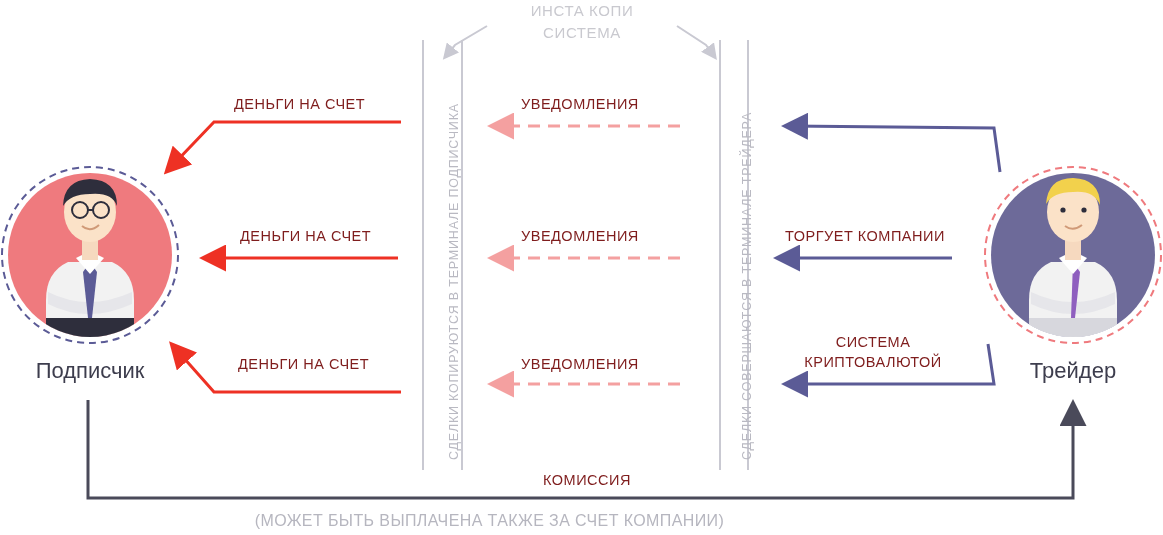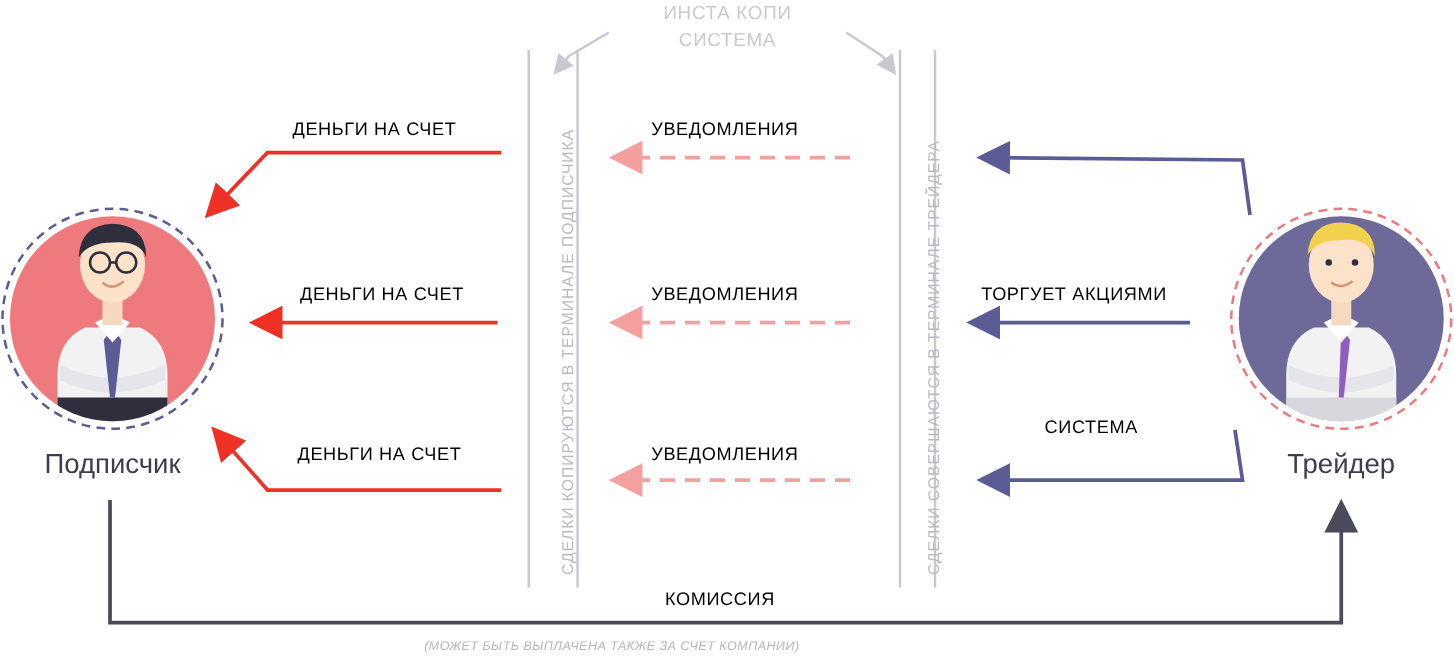--- a/index.html
+++ b/index.html
@@ -38,21 +38,21 @@
     font-size: 12.5px;
     letter-spacing: 0.8px;
     white-space: nowrap;
     transform-origin: 0 0;
     transform: rotate(-90deg);
   }
 
   
   .lbl {
     position: absolute;
-    color: #000000;
+    color: #7f1d1d;
     font-size: 14.5px;
     letter-spacing: 0.5px;
     white-space: nowrap;
     text-align: center;
   }
   .lbl.two-line { line-height: 20px; white-space: normal; }
 
   
   .person-name {
     position: absolute;
@@ -63,23 +63,22 @@
   }
 
   
   .bottom-note {
     position: absolute;
     left: 0;
     top: 512px;
     width: 979px;
     text-align: center;
     color: #b6b6bf;
-    font-size: 10px;
+    font-size: 16px;
     letter-spacing: 0.4px;
-    font-style: italic;
   }
 
   svg { display: block; }
   .svg-layer { position: absolute; left: 0; top: 0; }
 </style>
 </head>
 <body>
 
 <div id="stage">
 
@@ -189,27 +188,28 @@
   </div>
 
   <div class="rail-label" style="left:447px; top:460px;">СДЕЛКИ КОПИРУЮТСЯ В ТЕРМИНАЛЕ ПОДПИСЧИКА</div>
   <div class="rail-label" style="left:740px; top:460px;">СДЕЛКИ СОВЕРШАЮТСЯ В ТЕРМИНАЛЕ ТРЕЙДЕРА</div>
 
   <div class="lbl" style="left:234px; top:96px;">ДЕНЬГИ НА СЧЕТ</div>
   <div class="lbl" style="left:521px; top:96px;">УВЕДОМЛЕНИЯ</div>
 
   <div class="lbl" style="left:240px; top:228px;">ДЕНЬГИ НА СЧЕТ</div>
   <div class="lbl" style="left:521px; top:228px;">УВЕДОМЛЕНИЯ</div>
-  <div class="lbl" style="left:785px; top:228px;">ТОРГУЕТ АКЦИЯМИ</div>
+  <div class="lbl" style="left:785px; top:228px;">ТОРГУЕТ КОМПАНИИ</div>
 
   <div class="lbl" style="left:238px; top:356px;">ДЕНЬГИ НА СЧЕТ</div>
   <div class="lbl" style="left:521px; top:356px;">УВЕДОМЛЕНИЯ</div>
   <div class="lbl two-line" style="left:790px; top:332px; width:166px;">
     <div>СИСТЕМА</div>
+    <div>КРИПТОВАЛЮТОЙ</div>
   </div>
 
-  <div class="lbl" style="left:532px; top:472px;">КОМИССИЯ</div>
+  <div class="lbl" style="left:543px; top:472px;">КОМИССИЯ</div>
   <div class="bottom-note">(МОЖЕТ БЫТЬ ВЫПЛАЧЕНА ТАКЖЕ ЗА СЧЕТ КОМПАНИИ)</div>
 
   <div class="person-name" style="left:-30px; top:358px;">Подписчик</div>
   <div class="person-name" style="left:953px; top:358px;">Трейдер</div>
 
 </div>
 
 </body></html>

